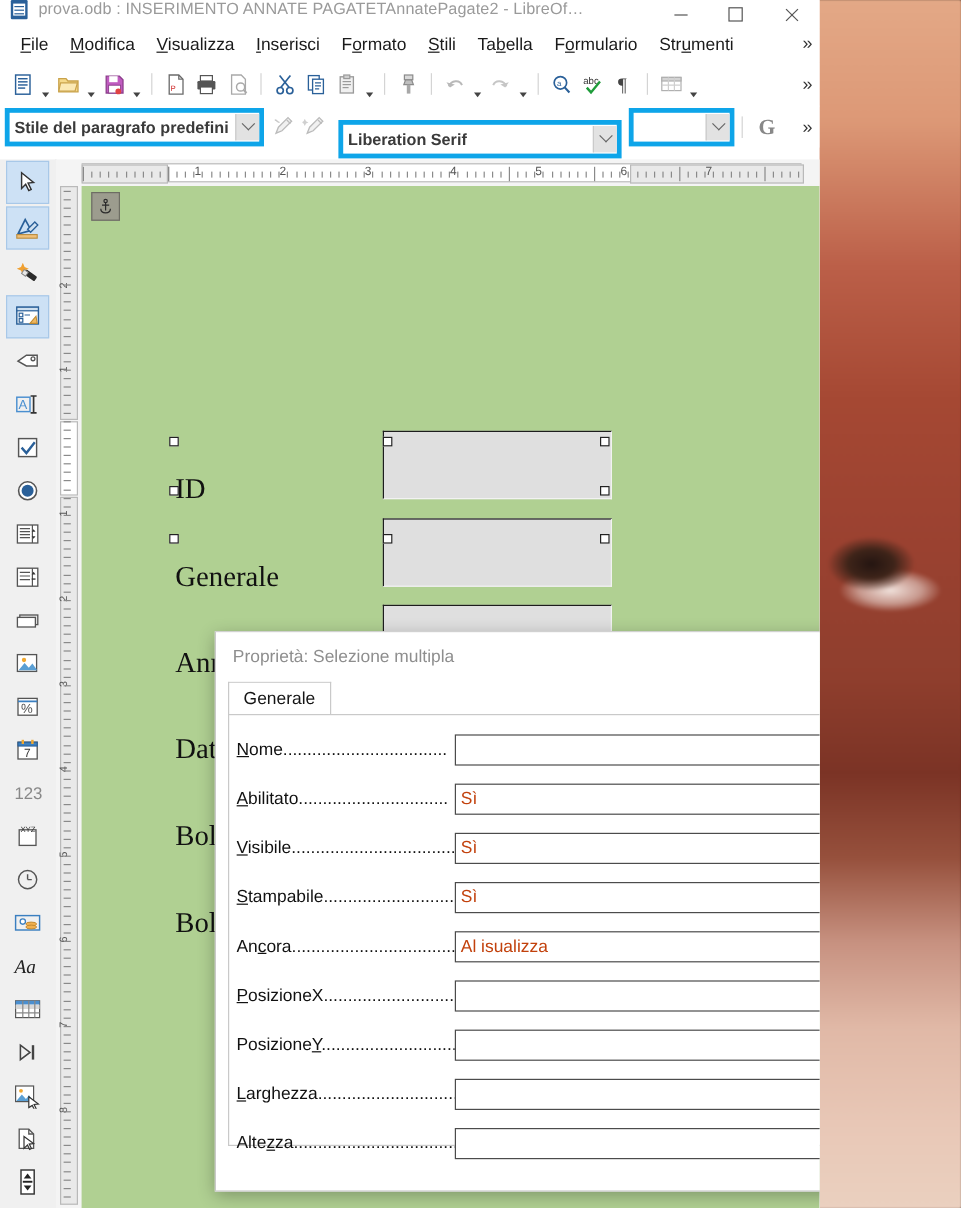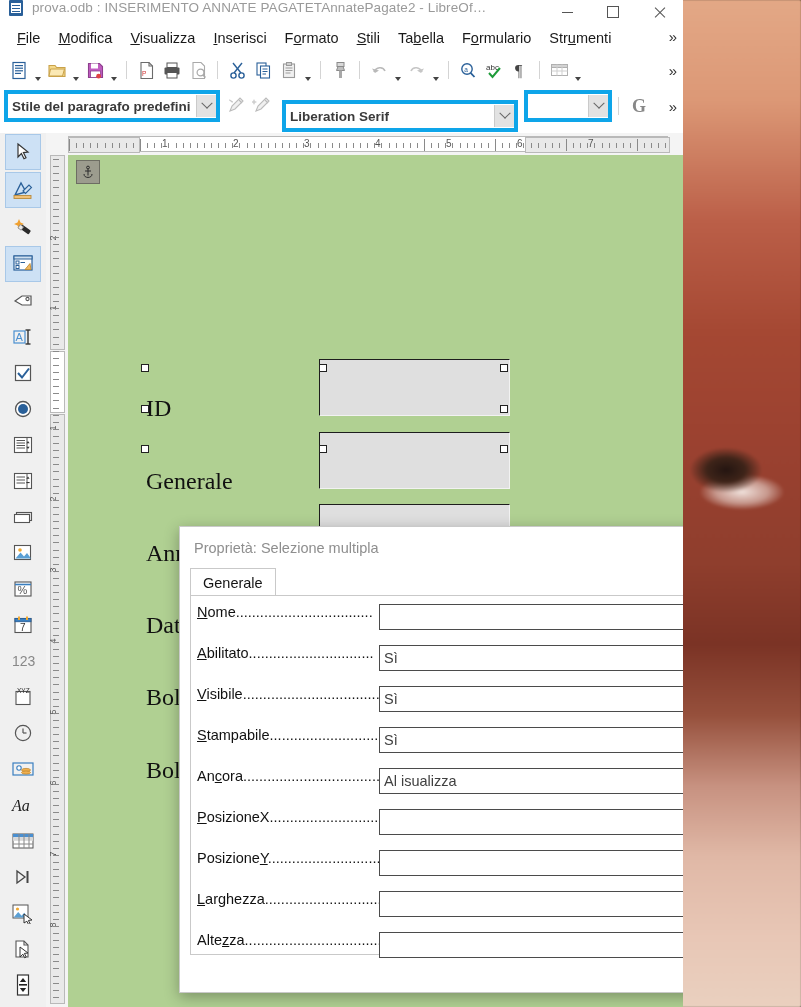--- a/index.html
+++ b/index.html
@@ -234,33 +234,33 @@
     position:absolute;left:10px;top:0;height:28px;padding:0 12px;
     display:flex;align-items:center;background:#fff;
     border:1px solid #c9c9c9;border-bottom:none;font-size:14.5px;color:#151515;
     box-sizing:border-box;
   }
   #dlg-panel{
     position:absolute;left:10px;top:68px;width:572px;height:360px;
     background:#fff;border:1px solid #c9c9c9;box-sizing:border-box;
   }
   .prop-row{
-    position:absolute;left:6px;width:556px;height:41px;display:flex;align-items:flex-start;
+    position:absolute;left:6px;width:556px;height:41px;display:flex;align-items:center;
   }
   .prop-label{
     width:182px;font-size:14.5px;color:#111;white-space:nowrap;overflow:hidden;
     flex:0 0 auto;
   }
   .prop-label u{text-decoration:underline;}
   .prop-ctrl{
     position:relative;width:362px;height:26px;border:1px solid #4b4b4b;
     background:#fff;box-sizing:border-box;display:flex;align-items:center;flex:0 0 auto;
   }
   .prop-ctrl .val{
-    font-size:14.5px;color:#404040;padding-left:4px;flex:1 1 auto;white-space:nowrap;overflow:hidden;
+    font-size:14.5px;color:#c2410c;padding-left:4px;flex:1 1 auto;white-space:nowrap;overflow:hidden;
   }
 
   svg{display:block;}
 </style>
 </head>
 <body>
 
 <div id="root">
 
   <div id="wallpaper"></div>

